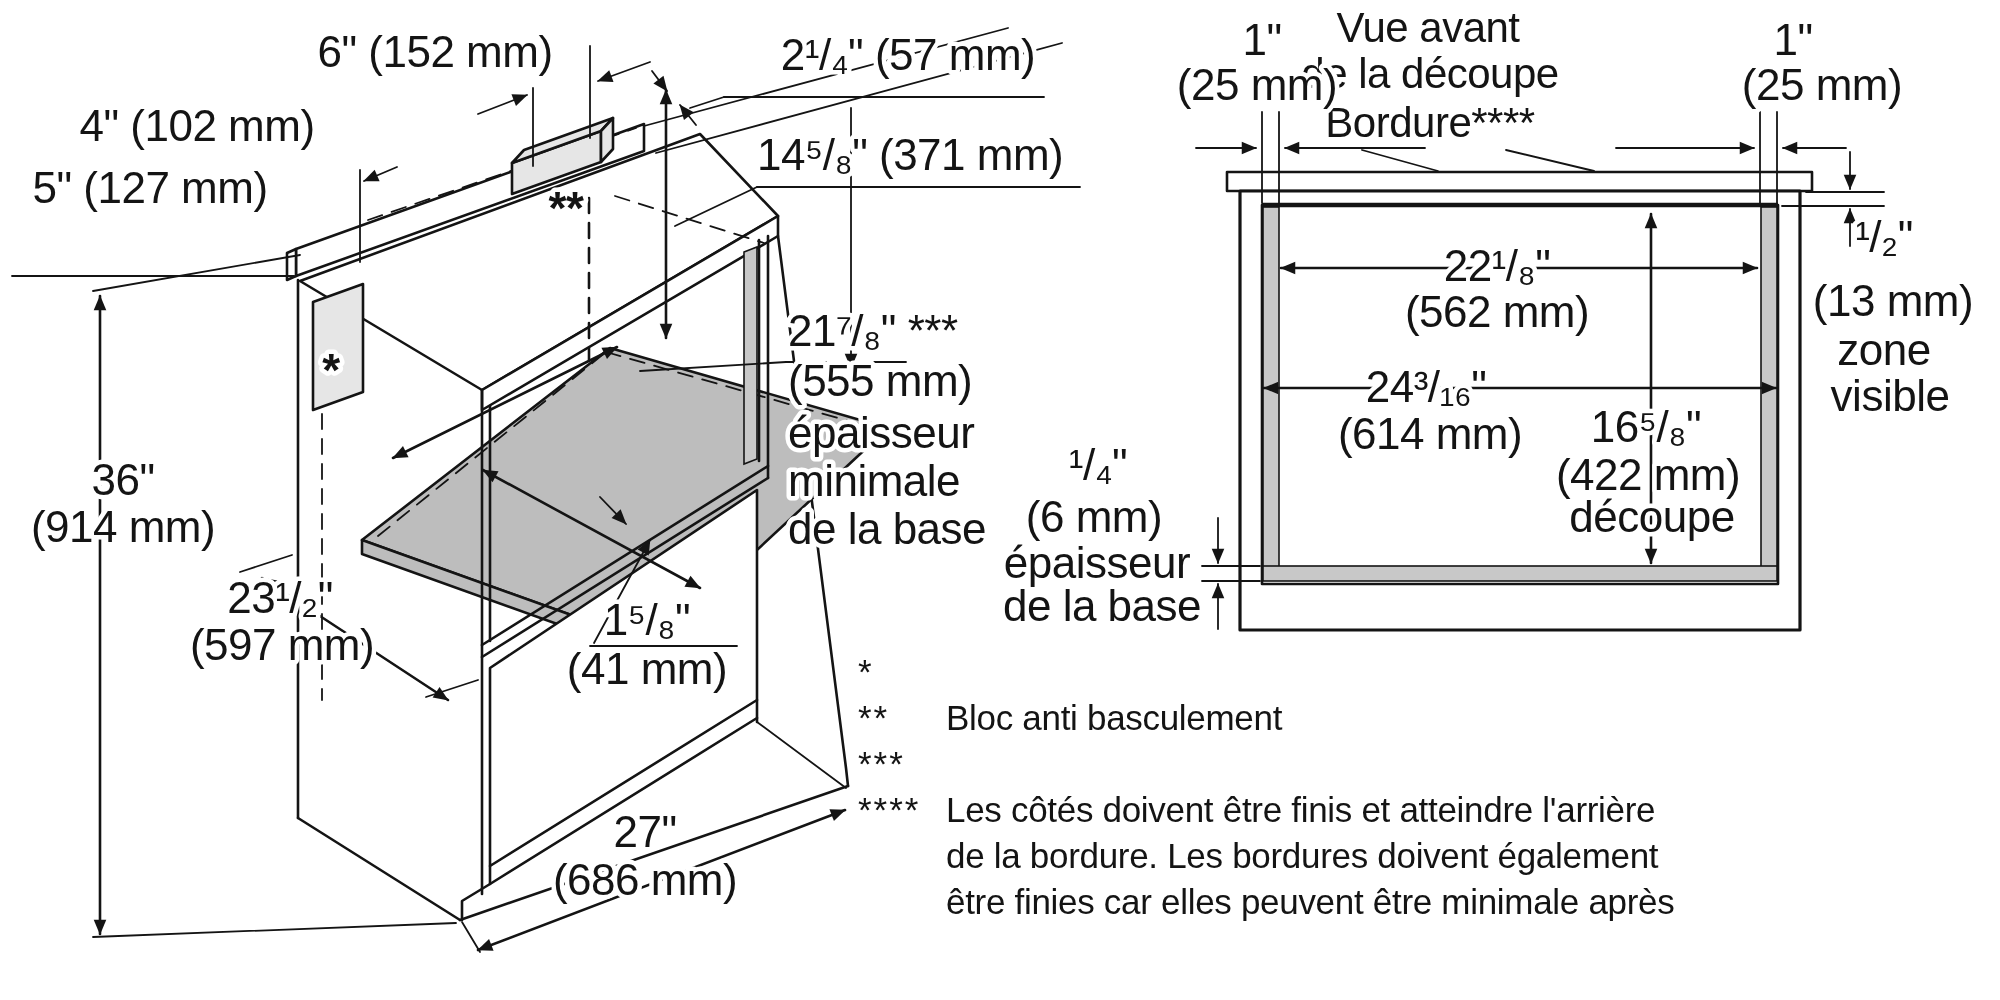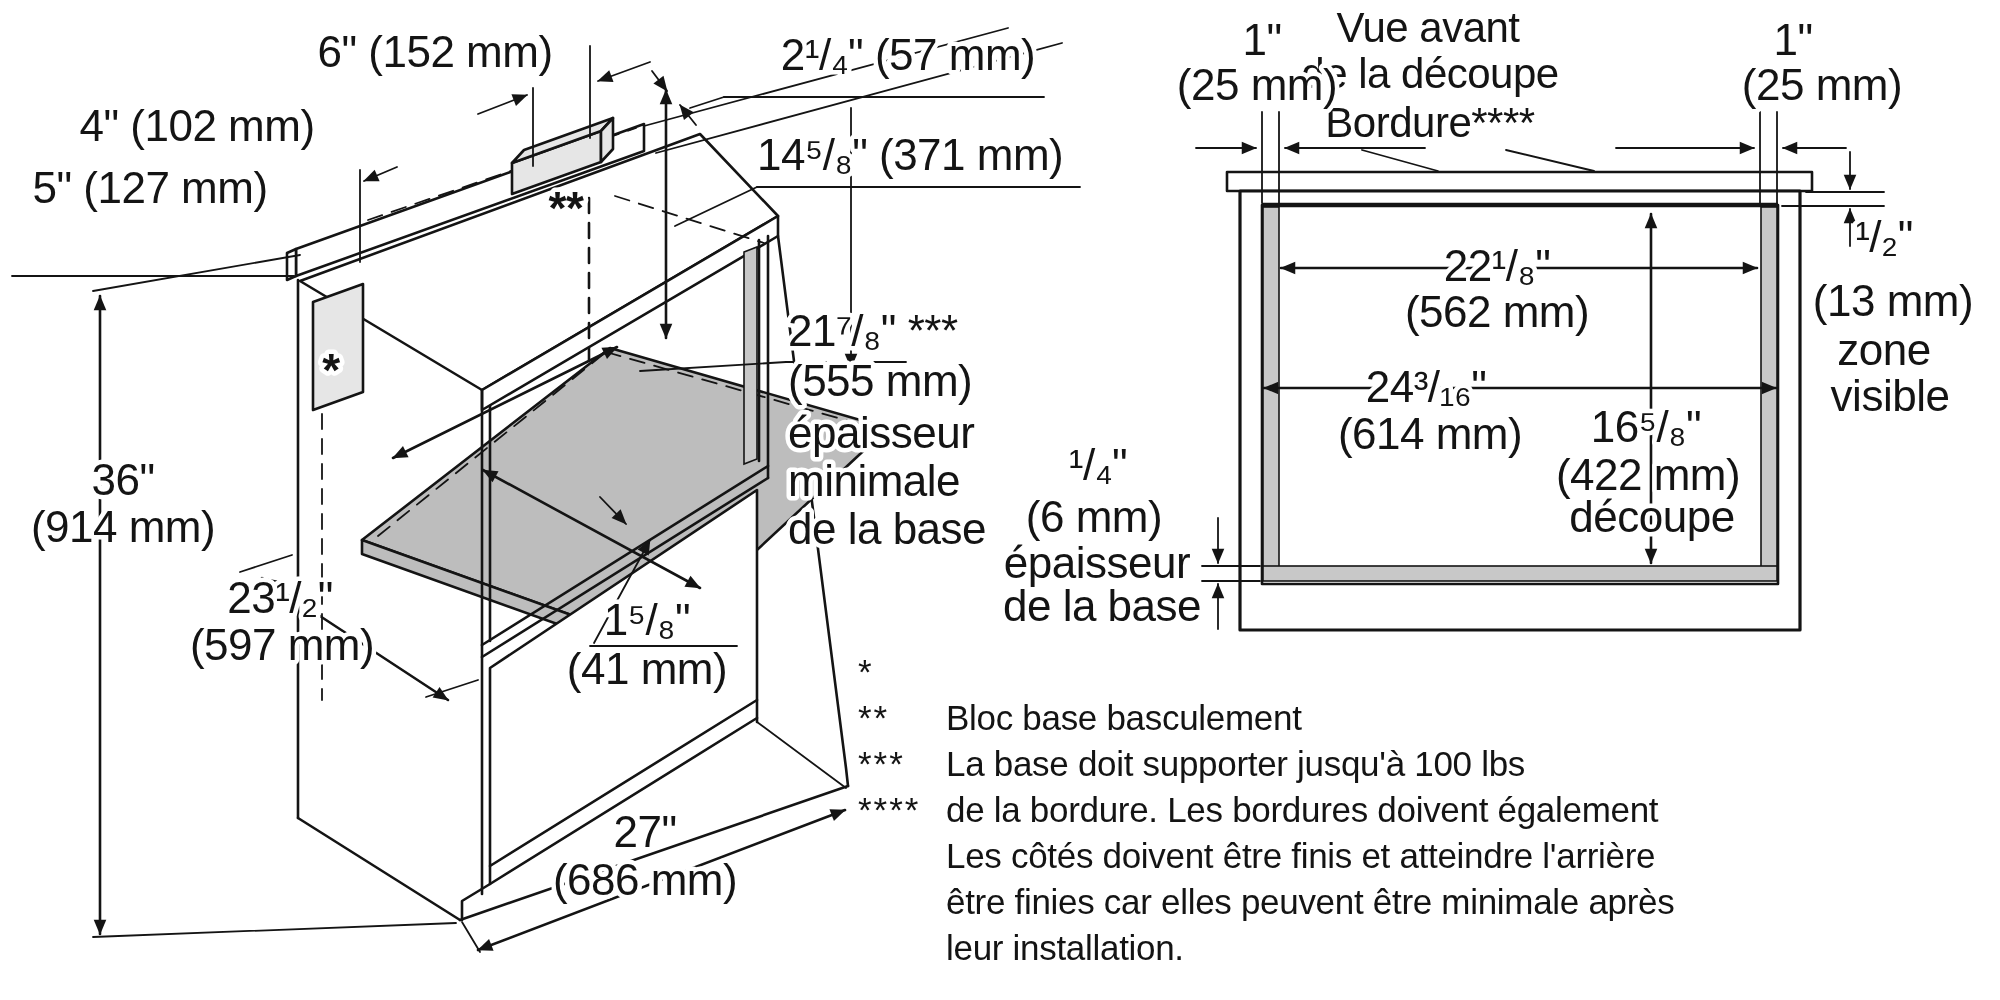--- a/index.html
+++ b/index.html
@@ -232,29 +232,27 @@
     <text class="tm" x="1102" y="621">de la base</text>
   </g>
 </svg>
 
 <div class="footnotes">
   <div class="fn-row">
     <div class="fn-marker">*</div>
   </div>
   <div class="fn-row">
     <div class="fn-marker">**</div>
-    <div>Bloc base basculement</div>
+    <div>Bloc anti basculement</div>
   </div>
   <div class="fn-row">
     <div class="fn-marker">***</div>
-    <div>La base doit supporter jusqu'à 100 lbs</div>
   </div>
   <div class="fn-row">
     <div class="fn-marker">****</div>
     <div>
+      <div>Les côtés doivent être finis et atteindre l'arrière</div>
       <div>de la bordure. Les bordures doivent également</div>
-      <div>Les côtés doivent être finis et atteindre l'arrière</div>
       <div>être finies car elles peuvent être minimale après</div>
-      <div>leur installation.</div>
     </div>
   </div>
 </div>
 </div>
 
 </body></html>

